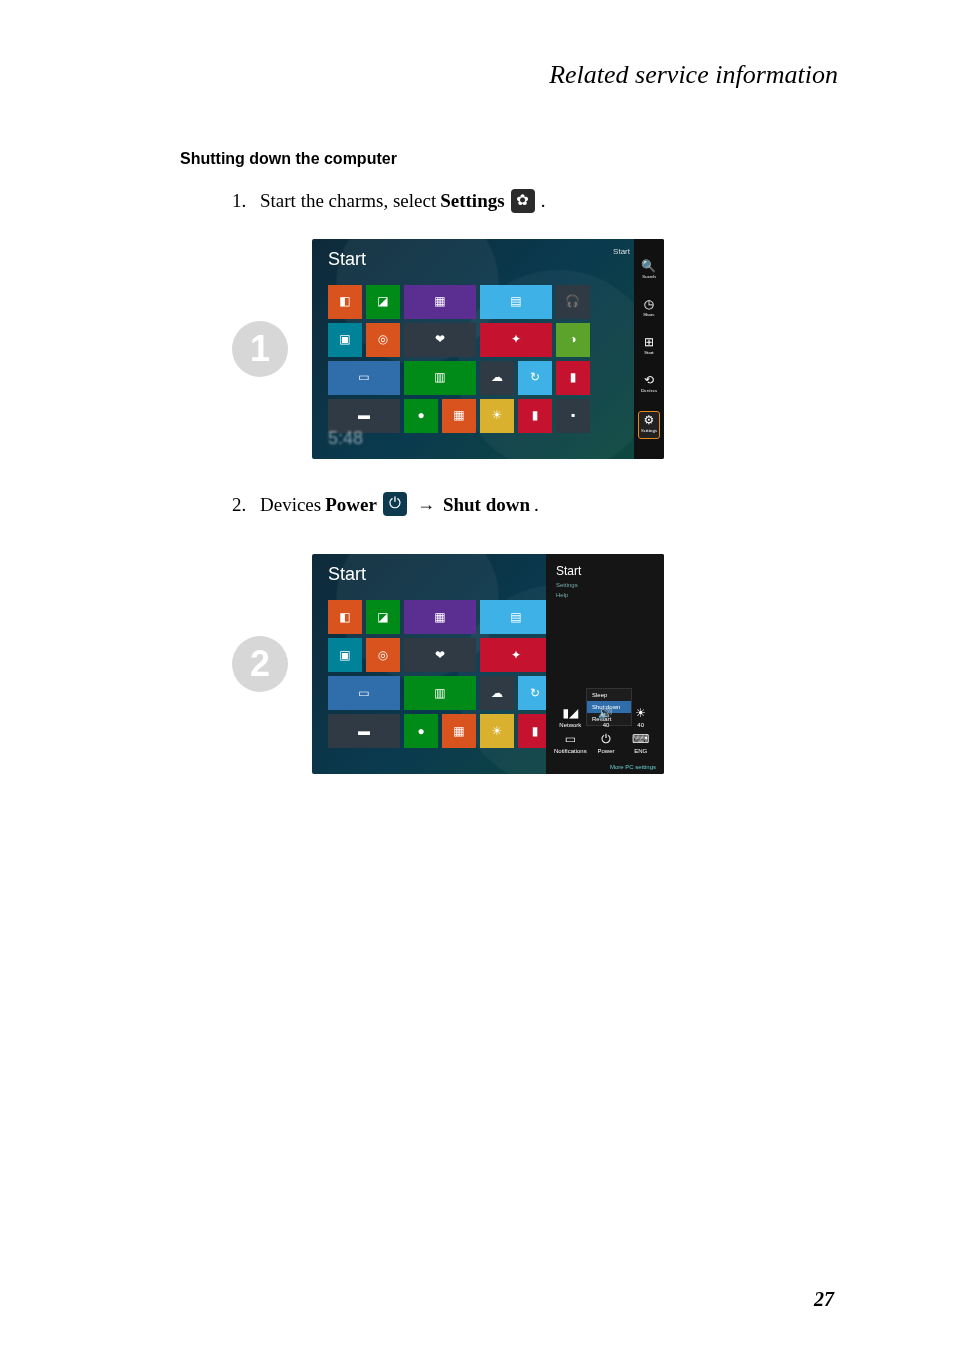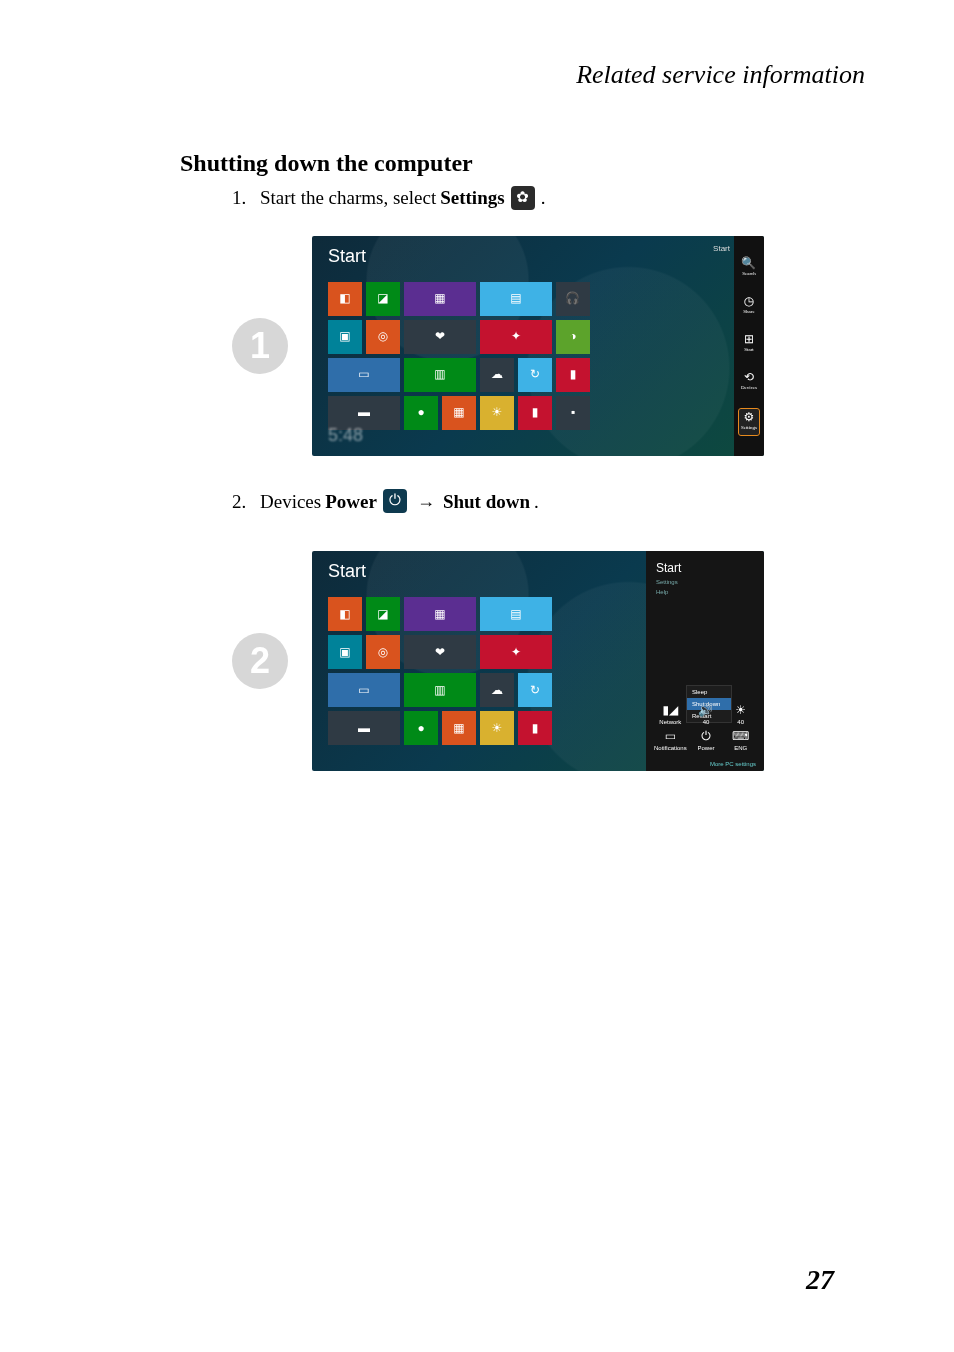--- a/index.html
+++ b/index.html
@@ -5,34 +5,34 @@
   * { box-sizing: border-box; margin: 0; padding: 0; }
   body {
     width: 954px;
     height: 1352px;
     background: #fff;
     font-family: Georgia, 'Times New Roman', serif;
     color: #000;
     position: relative;
   }
   .page {
-    padding: 60px 89px 60px 180px;
+    padding: 60px 116px 60px 180px;
   }
   .running-head {
     text-align: right;
     font-style: italic;
     font-size: 26px;
     font-family: Georgia, serif;
     margin-bottom: 60px;
   }
   .section-title {
-    font-family: Liberation Serif, serif;
+    font-family: Liberation Sans, sans-serif;
     font-weight: bold;
-    font-size: 24px;
-    margin-bottom: 7px;
+    font-size: 16px;
+    margin-bottom: 19px;
   }
   .body-text {
     font-size: 19px;
     line-height: 1.45;
     margin-left: 52px;
     margin-bottom: 4px;
   }
   .step {
     font-size: 19px;
     line-height: 1.45;
@@ -70,21 +70,21 @@
     color: #fff;
     display: flex;
     align-items: center;
     justify-content: center;
     font-size: 36px;
     font-family: Arial, sans-serif;
     font-weight: bold;
     flex-shrink: 0;
   }
   .screenshot {
-    width: 452px;
+    width: 352px;
     height: 220px;
     position: relative;
     border-radius: 2px;
     overflow: hidden;
     background: linear-gradient(135deg, #0e2a3a 0%, #0a3a4e 50%, #0e4a3e 100%);
   }
   .screenshot .swirl {
     position: absolute;
     inset: 0;
     background:
@@ -205,25 +205,25 @@
     width: 46px;
     background: #1d1d1d;
     border: 1px solid #333;
     font-size: 6px;
   }
   .power-menu div { padding: 3px 5px; color: #fff; }
   .power-menu .sel { background: #2f6eaa; }
 
   .page-number {
     position: absolute;
-    bottom: 56px;
+    bottom: 41px;
     right: 120px;
     font-style: italic;
     font-weight: bold;
-    font-size: 28px;
+    font-size: 20px;
     font-family: Georgia, serif;
   }
 </style>
 </head>
 <body>
 
 <div class="page">
   <div class="running-head">Related service information</div>
 
   <div class="section-title">Shutting down the computer</div>

